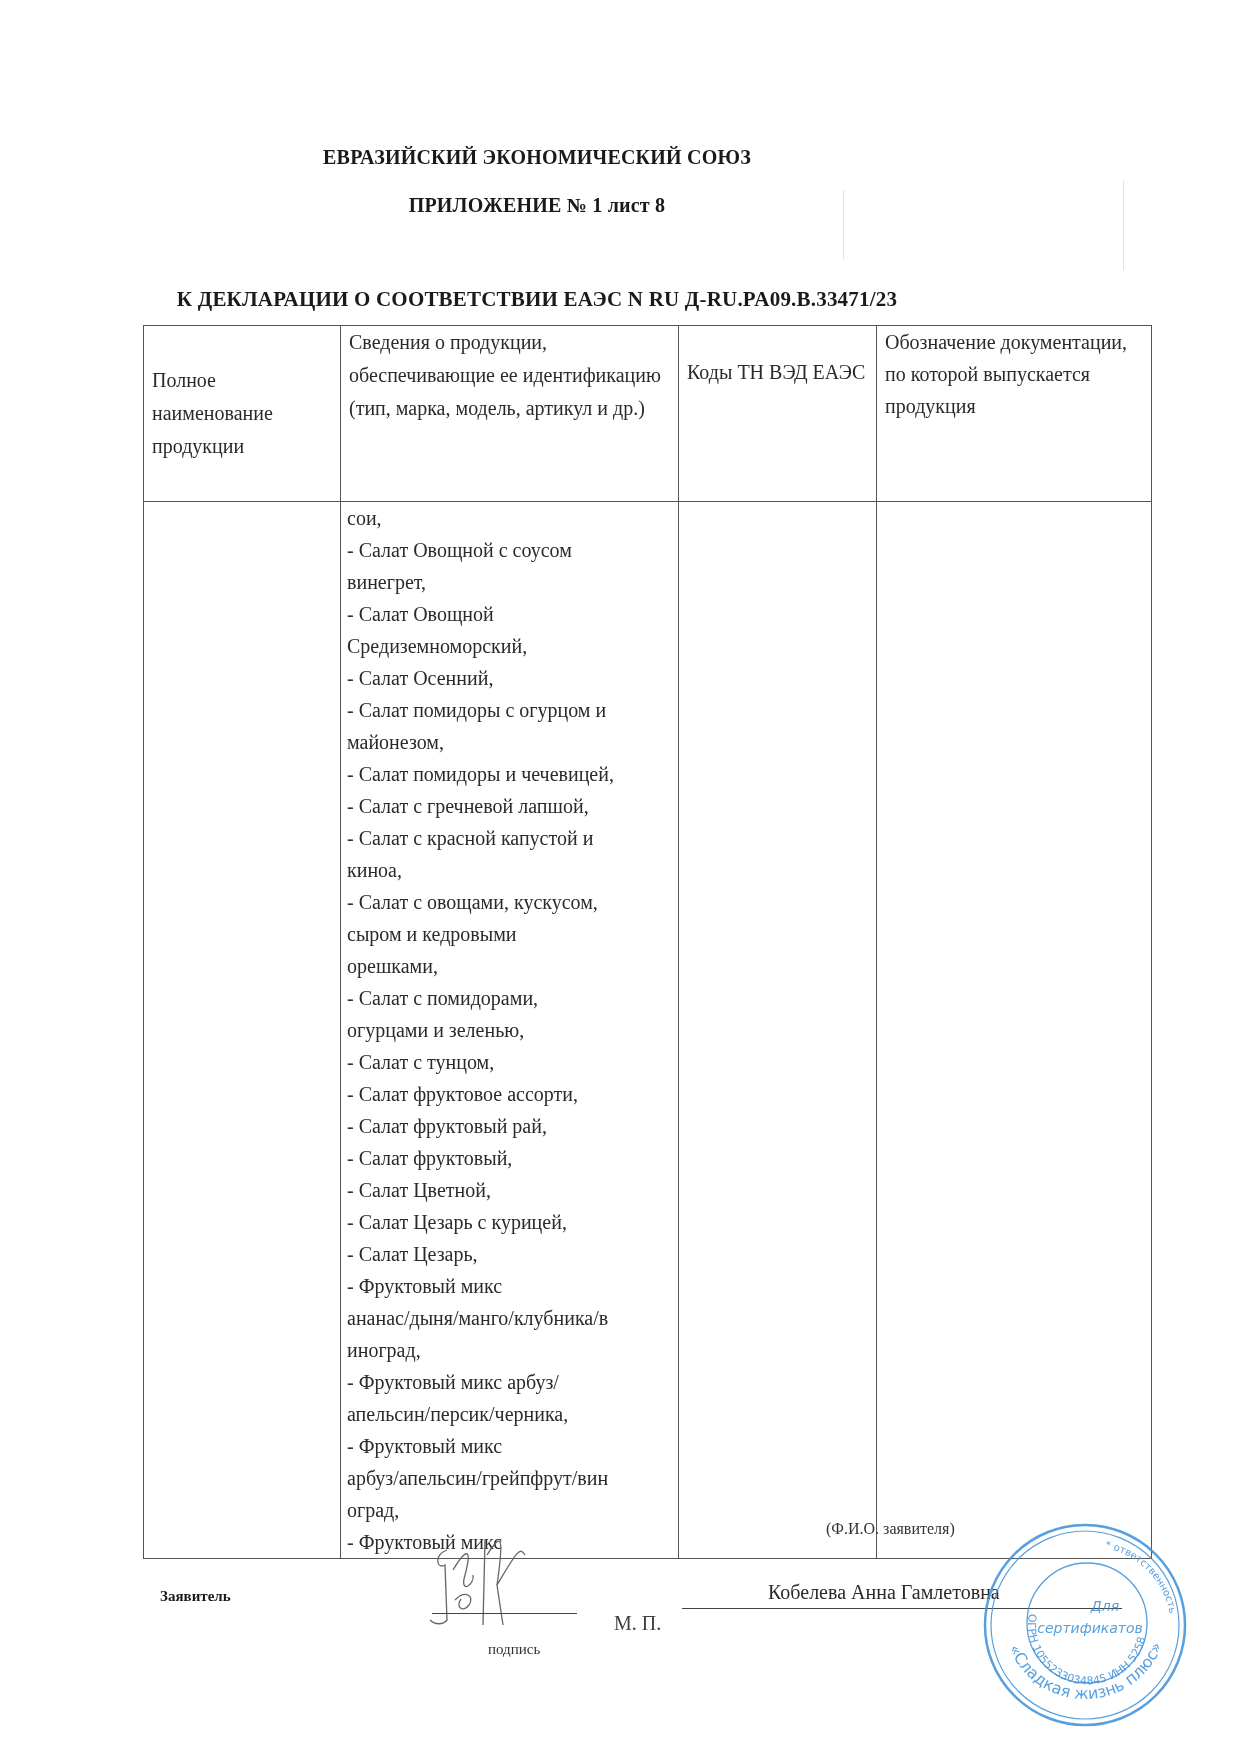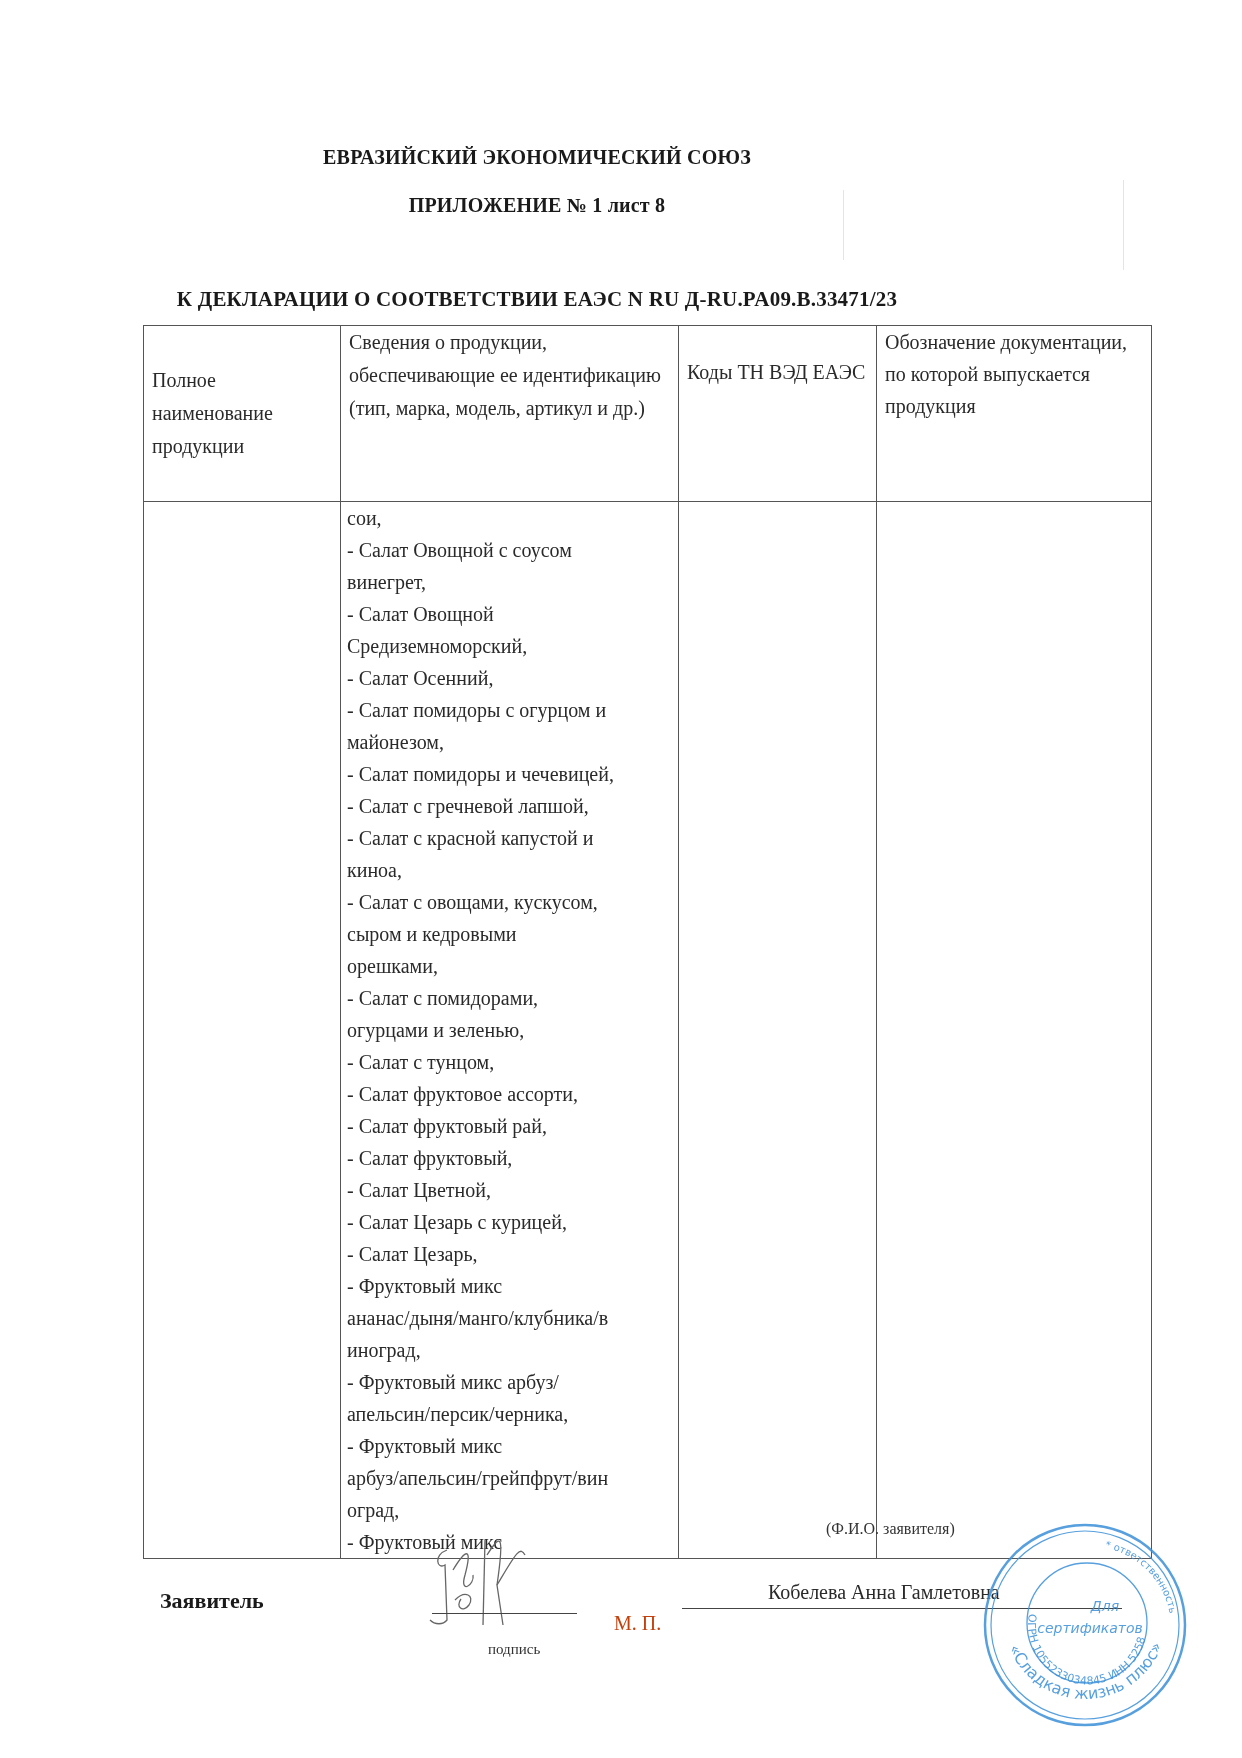--- a/index.html
+++ b/index.html
@@ -43,31 +43,31 @@
   table.decl th.h1 { line-height: 33px; }
   table.decl th.h2 { line-height: 33px; vertical-align: top; padding-top: 0; }
   table.decl th.h3 { vertical-align: top; padding-top: 30px; line-height: 32px; }
   table.decl th.h4 { vertical-align: top; padding-top: 0; line-height: 32px; }
   table.decl td { height: 1042px; padding: 0 6px; }
   td.items { padding-left: 10px; }
   .item { display: block; }
 
   .applicant {
     position: absolute; left: 160px; top: 1588px;
-    font-weight: bold; font-size: 22px; color: #1a1a1a;
+    font-weight: bold; font-size: 15px; color: #1a1a1a;
   }
   .sign-line {
     position: absolute; left: 432px; top: 1613px; width: 145px;
     border-top: 1.5px solid #444;
   }
   .sign-caption {
     position: absolute; left: 488px; top: 1617px; font-size: 15px; color: #333; margin-top: 24px;
   }
   .mp {
-    position: absolute; left: 614px; top: 1612px; font-size: 20px; color: #c2410c;
+    position: absolute; left: 614px; top: 1612px; font-size: 20px; color: #404040;
   }
   .name-line {
     position: absolute; left: 682px; top: 1608px; width: 440px;
     border-top: 1.5px solid #444;
   }
   .name {
     position: absolute; left: 768px; top: 1581px; font-size: 20px; color: #2a2a2a;
   }
   .name-caption {
     position: absolute; left: 826px; top: 1520px; font-size: 16px; color: #333;

